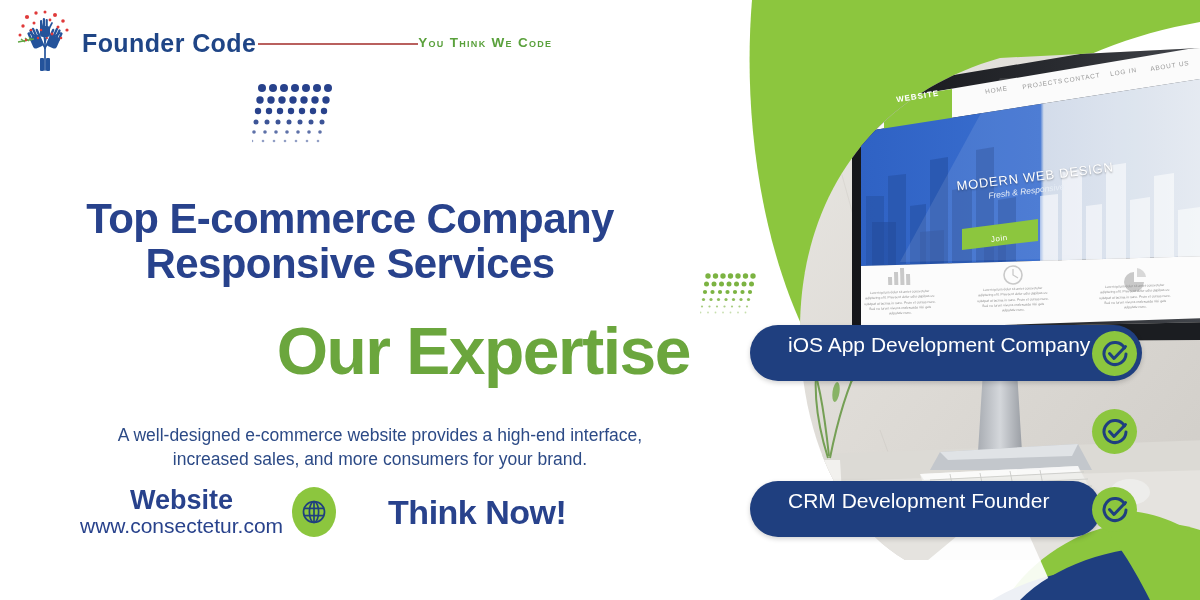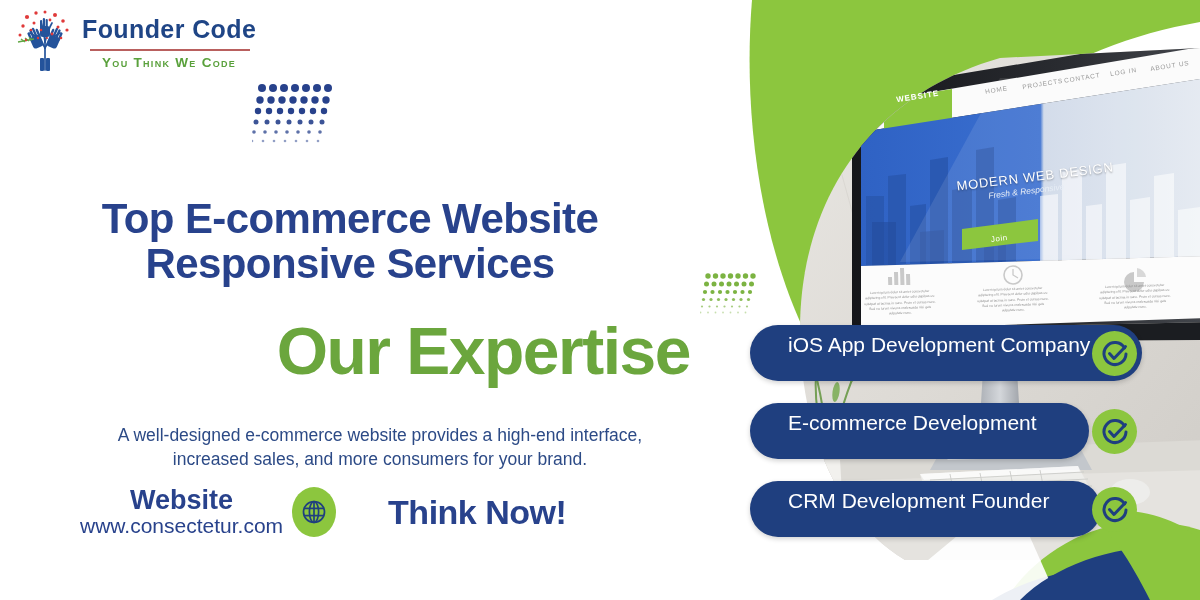--- a/index.html
+++ b/index.html
@@ -13,21 +13,21 @@
     position:relative; width:1200px; height:600px;
     background:#ffffff; overflow:hidden;
   }
 
   
   .art-layer { position:absolute; inset:0; pointer-events:none; }
 
   
   .logo-block { position:absolute; left:14px; top:8px; display:flex; align-items:center; gap:6px; }
   .logo-mark { width:62px; height:66px; }
-  .logo-text { display:flex; flex-direction:column; align-items:center; padding-top:4px; }
+  .logo-text { display:flex; flex-direction:row; align-items:center; padding-top:4px; }
   .logo-name {
     font-size:25px; font-weight:bold; color:#1f4586;
     letter-spacing:.4px; line-height:1;
   }
   .logo-rule { width:160px; height:2px; background:#b9605e; margin:7px 0 5px 2px; }
   .logo-tagline {
     font-size:13.5px; color:#5aa13c; font-weight:bold;
     letter-spacing:1.3px; font-variant:small-caps; line-height:1;
   }
 
@@ -458,21 +458,21 @@
             <circle cx="22.5" cy="0" r=".9"></circle>
             <circle cx="30" cy="0" r=".9"></circle>
             <circle cx="37.5" cy="0" r=".9"></circle>
             <circle cx="45" cy="0" r=".9"></circle>
           </g>
       </g>
     </g>
   </svg>
 
   <div class="headline">
-    <div>Top E-commerce Website</div>
+    <div>Top E-commerce Company</div>
     <div>Responsive Services</div>
   </div>
 
   <div class="subhead">Our Expertise</div>
 
   <div class="description">A well-designed e-commerce website provides a high-end interface, increased sales, and more consumers for your brand.</div>
 
   <div class="cta-row">
     <div class="website-group">
       <div class="website-stack">
@@ -497,23 +497,20 @@
   <div class="pill pill-1">
     <span>iOS App Development Company</span>
   </div>
   <div class="check-badge cb-1">
     <svg width="30" height="30" viewBox="0 0 30 30">
       <path d="M 24.5 9 A 11 11 0 1 0 26 15" fill="none" stroke="#1f3f7f" stroke-width="3" stroke-linecap="round"></path>
       <path d="M 9.5 14.5 L 14 19.5 L 25.5 7.5" fill="none" stroke="#1f3f7f" stroke-width="3" stroke-linecap="round" stroke-linejoin="round"></path>
     </svg>
   </div>
 
-  <div class="pill pill-2">
-    <span>E-commerce Development</span>
-  </div>
   <div class="check-badge cb-2">
     <svg width="30" height="30" viewBox="0 0 30 30">
       <path d="M 24.5 9 A 11 11 0 1 0 26 15" fill="none" stroke="#1f3f7f" stroke-width="3" stroke-linecap="round"></path>
       <path d="M 9.5 14.5 L 14 19.5 L 25.5 7.5" fill="none" stroke="#1f3f7f" stroke-width="3" stroke-linecap="round" stroke-linejoin="round"></path>
     </svg>
   </div>
 
   <div class="pill pill-3">
     <span>CRM Development Founder</span>
   </div>

